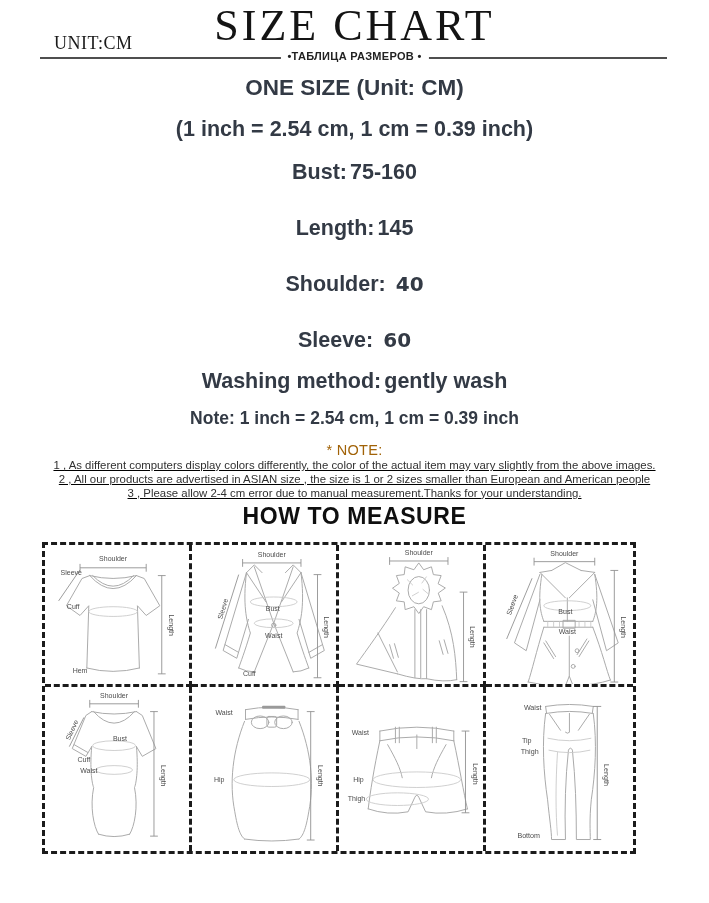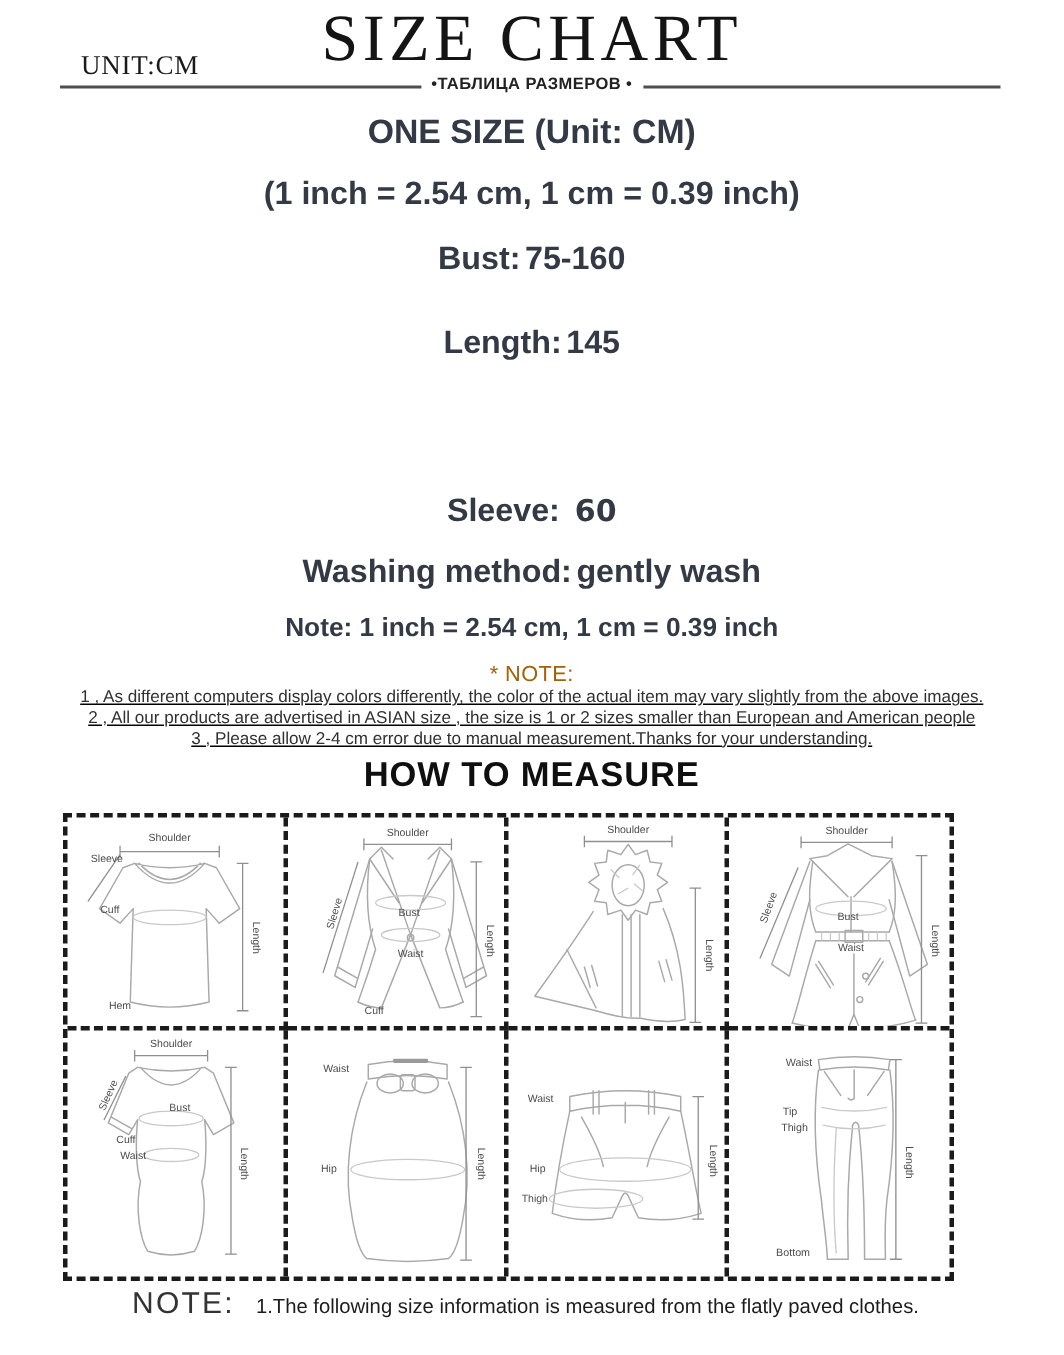--- a/index.html
+++ b/index.html
@@ -54,20 +54,21 @@
   <div class="abs ctr title">SIZE CHART</div>
   <div class="abs unit">UNIT:CM</div>
   <div class="abs rule"></div>
   <div class="abs ru">•ТАБЛИЦА РАЗМЕРОВ •</div>
 
   <div class="abs ctr one-size">ONE SIZE (Unit: CM)</div>
   <div class="abs ctr conv bold-row">(1 inch = 2.54 cm, 1 cm = 0.39 inch)</div>
 
   <div class="abs ctr bold-row row-bust"><span>Bust:</span><span class="val">75-160</span></div>
   <div class="abs ctr bold-row row-length"><span>Length:</span><span class="val">145</span></div>
+  <div class="abs ctr bold-row row-shoulder"><span>Shoulder:</span><span class="val val-alt">40</span></div>
   <div class="abs ctr bold-row row-sleeve"><span>Sleeve:</span><span class="val val-alt">60</span></div>
   <div class="abs ctr bold-row row-wash"><span>Washing method:</span><span class="val">gently wash</span></div>
   <div class="abs ctr bold-row row-note">Note: 1 inch = 2.54 cm, 1 cm = 0.39 inch</div>
 
   <div class="abs ctr star-note">* NOTE:</div>
   <div class="abs ctr notes">
     <div>1 , As different computers display colors differently, the color of the actual item may vary slightly from the above images.</div>
     <div>2 , All our products are advertised in ASIAN size , the size is 1 or 2 sizes smaller than European and American people</div>
     <div>3 , Please allow 2-4 cm error due to manual measurement.Thanks for your understanding.</div>
   </div>
@@ -213,17 +214,14 @@
         <path class="gl" d="M72,64 C70,95 70,125 72,148 M62,50 Q84,55 106,50 M63,62 Q84,67 105,62"></path>
         <text class="t" x="41" y="55" text-anchor="middle">Tip</text>
         <text class="t" x="44" y="66" text-anchor="middle">Thigh</text>
         <text class="t" x="43" y="150" text-anchor="middle">Bottom</text>
         <path class="m" d="M108,18 H116 M112,18 V152 M108,152 H116"></path>
         <text class="t" transform="rotate(90 119 87)" x="119" y="87" text-anchor="middle">Length</text>
       </svg>
     </div>
   </div>
 
-  <div class="abs footer">
-    <span class="nlabel">NOTE:</span><span class="ntext">1.The following size information is measured from the flatly paved clothes.</span>
-  </div>
 
 </div>
 
 </body></html>

